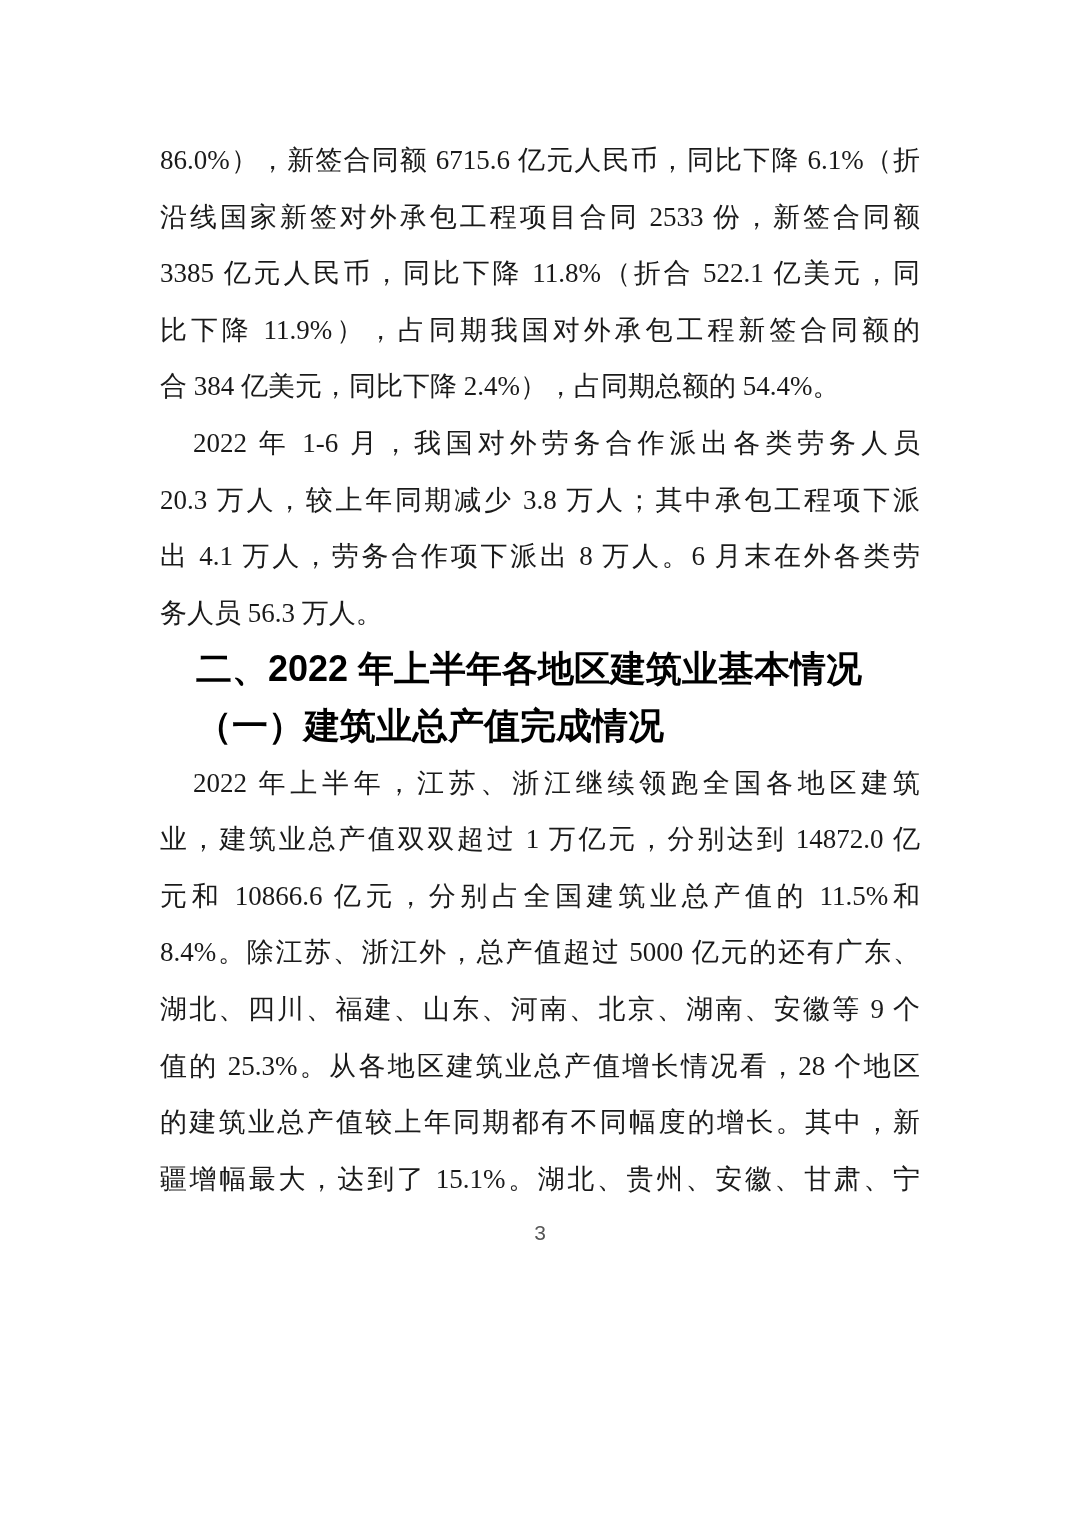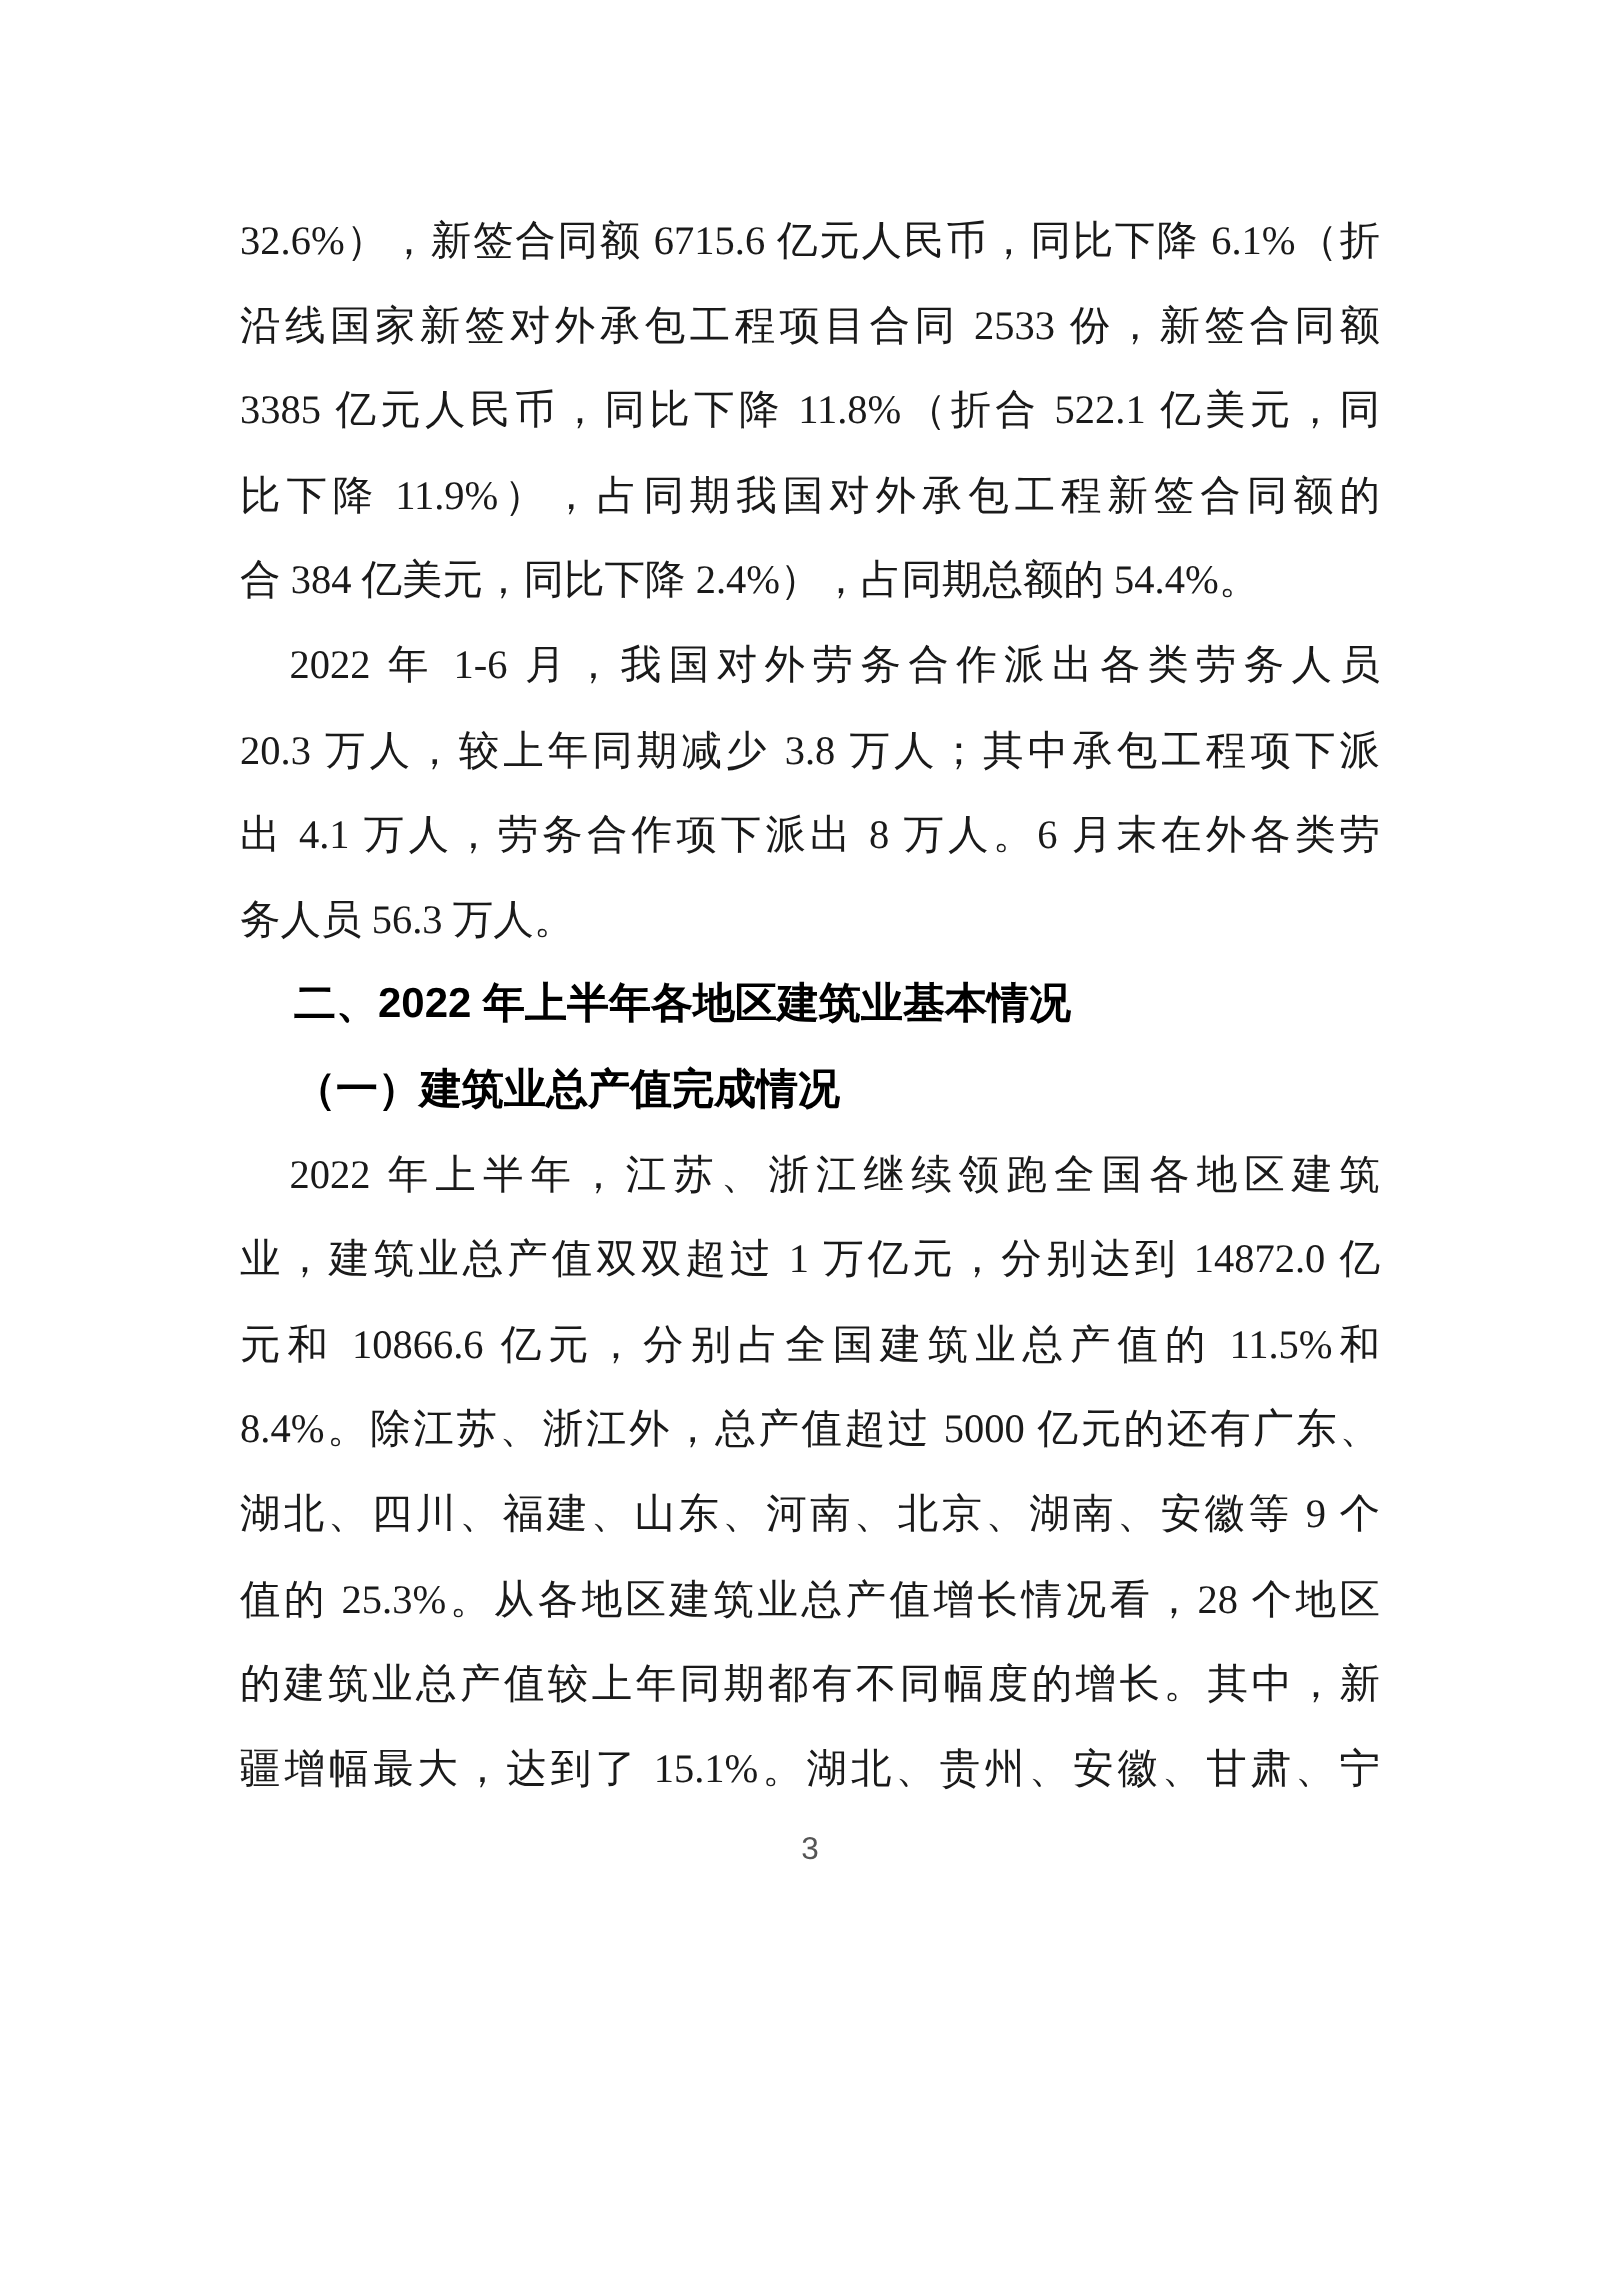--- a/index.html
+++ b/index.html
@@ -34,21 +34,21 @@
     white-space: normal;
     text-align-last: justify;
   }
   
   .end {
     text-align-last: left;
   }
   .h {
     font-family: "Liberation Sans", "DejaVu Sans", sans-serif;
     font-weight: 700;
-    font-size: 28px;
+    font-size: 36px;
     color: #000000;
   }
   .ind  { text-indent: 33px; }
   .indh { text-indent: 36px; }
   .squeeze {
     display: inline-block;
     transform: scaleX(0.62);
     transform-origin: 0 50%;
   }
   .pagenum {
@@ -59,21 +59,21 @@
     font-size: 21px;
     color: #555555;
     font-family: "Liberation Sans", "DejaVu Sans", sans-serif;
   }
 </style>
 </head>
 <body>
 
 <div class="page">
 
-  <div class="ln jl">32.6%），新签合同额 6715.6 亿元人民币，同比下降 6.1%（折</div>
+  <div class="ln jl">86.0%），新签合同额 6715.6 亿元人民币，同比下降 6.1%（折</div>
 
 
   <div class="ln jl">沿线国家新签对外承包工程项目合同 2533 份，新签合同额</div>
   <div class="ln jl">3385 亿元人民币，同比下降 11.8%（折合 522.1 亿美元，同</div>
   <div class="ln jl">比下降 11.9%），占同期我国对外承包工程新签合同额的</div>
   <div class="ln end">合 384 亿美元，同比下降 2.4%），占同期总额的 54.4%。</div>
 
   <div class="ln jl ind">2022 年 1-6 月，我国对外劳务合作派出各类劳务人员</div>
   <div class="ln jl">20.3 万人，较上年同期减少 3.8 万人；其中承包工程项下派</div>
   <div class="ln jl">出 4.1 万人，劳务合作项下派出 8 万人。6 月末在外各类劳</div>

